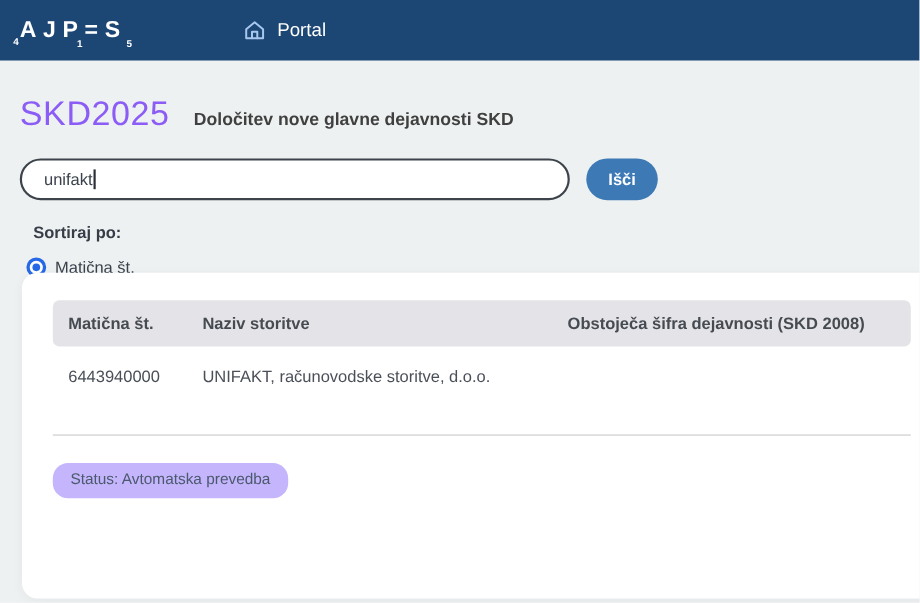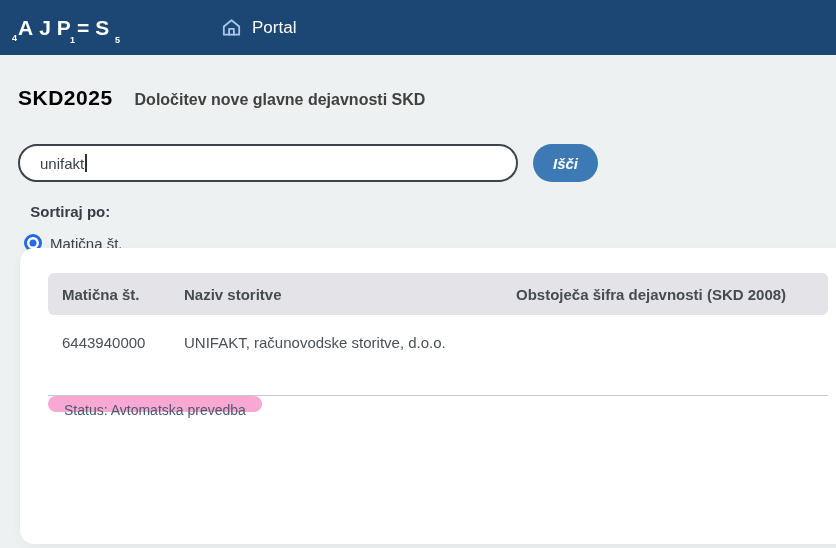--- a/index.html
+++ b/index.html
@@ -22,38 +22,38 @@
   }
   .logo .digit { position:absolute; color:#fff; font-size:9px; font-weight:700; }
   .logo .d4 { left:-6px; bottom:2px; }
   .logo .d1 { left:52px; bottom:0px; }
   .logo .d5 { left:97px; bottom:0px; }
   .portal { display:flex; align-items:center; gap:9px; margin-left:92px; cursor:pointer; }
   .portal-label { color:#ffffff; font-size:17px; font-weight:400; }
 
   
   .title-row { position:absolute; left:18px; top:86px; display:flex; align-items:baseline; gap:22px; }
-  .page-title { color:#000000; font-size:21px; font-weight:700; letter-spacing:0.5px; }
+  .page-title { color:#8b5cf6; font-size:31px; font-weight:400; letter-spacing:0.5px; }
   .page-subtitle { color:#404040; font-size:16px; font-weight:600; }
 
   
   .search-row { position:absolute; left:18px; top:144px; display:flex; align-items:flex-start; }
   .search-input {
     width:500px; height:38px; background:#fff;
     border:2px solid #3d434b; border-radius:20px;
     display:flex; align-items:center; padding-left:20px;
     font-size:15px; color:#3a414b; cursor:text;
   }
   .caret { display:inline-block; width:1.5px; height:18px; background:#2b2f36;
     margin-left:1px; animation:blink 1.1s steps(1) infinite; }
   @keyframes blink { 50% { opacity:0; } }
   .search-btn {
     margin-left:15px; height:38px; padding:0 20px;
     background:#3c79b5; color:#fff; border:none; border-radius:20px;
-    font-size:15px; font-weight:700; font-family:inherit; cursor:pointer;font-style:italic;
+    font-size:15px; font-weight:700; font-family:inherit; cursor:pointer;
   }
 
   
   .sort-row { position:absolute; left:18px; top:203px; display:flex; align-items:center; gap:14px;flex-direction:column; }
   .sort-label { font-size:15px; font-weight:700; color:#363d47; }
   .radio-item { display:flex; align-items:center; gap:8px; cursor:pointer; margin-left:6px; }
   .radio { width:18px; height:18px; border-radius:50%; position:relative; background:#fff; }
   .radio[data-selected="true"] { border:3px solid #2569e6; }
   .radio[data-selected="true"]::after {
     content:""; position:absolute; left:50%; top:50%; transform:translate(-50%,-50%);
@@ -74,22 +74,22 @@
     background:#e4e4e8; border-radius:6px; height:42px; align-items:center;
   }
   .tbl-header > div { padding:0 14px; font-size:15px; font-weight:700; color:#464b52; }
   .tbl-row {
     display:grid; grid-template-columns:122px 332px 1fr;
     padding:16px 0 0 0; height:80px; cursor:pointer;
   }
   .tbl-row > div { padding:0 14px; font-size:15px; color:#4a4f58; line-height:1.55; }
   .tbl-divider { height:1px; background:#c7c9cc; }
   .status-badge {
-    display:inline-block; height:16px; line-height:28px;
-    padding:0 16px; background:#f9a8d4; border-radius:14px;
+    display:inline-block; margin-top:25px; height:32px; line-height:28px;
+    padding:0 16px; background:#c4b5fd; border-radius:14px;
     font-size:14px; color:#4b596d;
   }
 </style>
 </head>
 <body>
 
 <div class="topbar">
   <div class="logo">
     <span class="digit d4">4</span>
     <span class="ltr">A</span>

